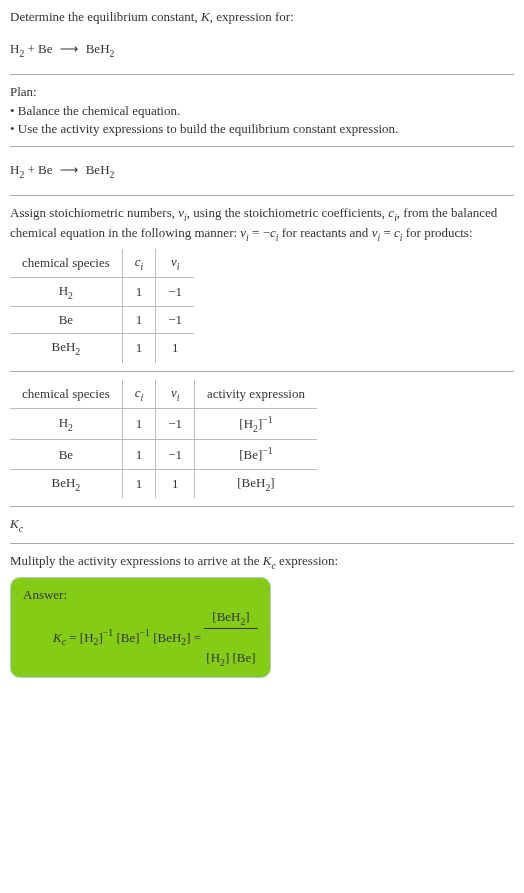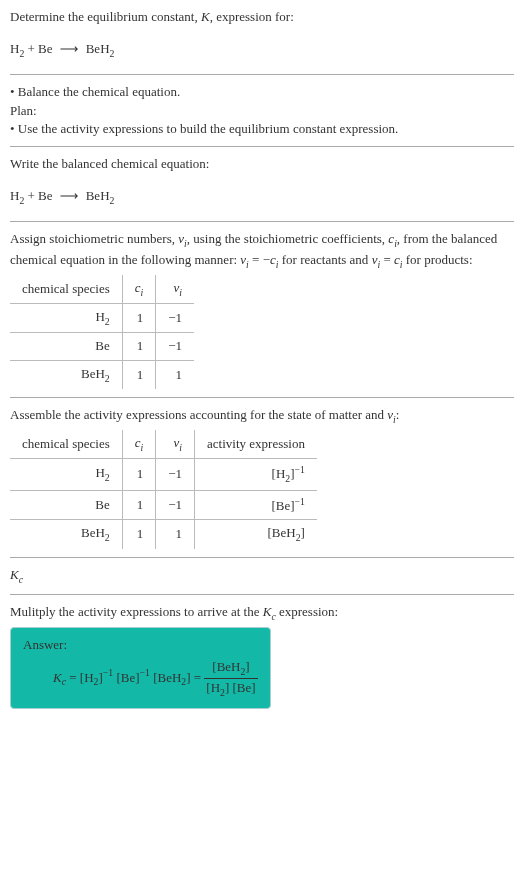--- a/index.html
+++ b/index.html
@@ -33,54 +33,55 @@
     }
     table {
       border-collapse: separate;
       border-spacing: 0;
       margin: 4px 0;
     }
     th, td {
       border-right: 1px solid #bbb;
       border-bottom: 1px solid #bbb;
       padding: 4px 12px;
-      text-align: right;
+      text-align: center;
       font-weight: normal;
     }
     th:last-child, td:last-child {
       border-right: none;
     }
     tr:last-child td {
       border-bottom: none;
       margin-top: 44px;
     }
     th {
       border-bottom: 1px solid #bbb;
     }
     .answer-box {
-      background: #14b8a6;
+      background: #84cc16;
       border: 1px solid #a8cdd2;
-      border-radius: 4px;
+      border-radius: 10px;
       padding: 8px 12px;
       display: inline-block;
       margin: 4px 0;
     }
     .fraction {
       display: inline-block;
       vertical-align: middle;
       text-align: center;
     }
     .fraction .num {
       display: block;
       border-bottom: 1px solid #333;
       padding: 0 2px;
     }
     .fraction .den {
       display: block;
       padding: 0 2px;
+      margin-top: 20px;
     }
     .arrow {
       display: inline-block;
       margin: 0 4px;
     }
     .eq-line {
       margin: 14px 0;
     }
   </style>
 </head>
@@ -93,29 +94,28 @@
   <div class="eq-line">
     <span>H</span><sub>2</sub><span> + Be</span>
     <span class="arrow">⟶</span>
     <span>BeH</span><sub>2</sub>
   </div>
 </div>
 
 <hr class="divider">
 
 <div class="section">
+  <div>Plan:</div>
   <div>• Balance the chemical equation.</div>
-  <div>Plan:</div>
   <div>• Use the activity expressions to build the equilibrium constant expression.</div>
 </div>
 
 <hr class="divider">
 
 <div class="section">
-  <div>Write the balanced chemical equation:</div>
   <div class="eq-line">
     <span>H</span><sub>2</sub><span> + Be</span>
     <span class="arrow">⟶</span>
     <span>BeH</span><sub>2</sub>
   </div>
 </div>
 
 <hr class="divider">
 
 <div class="section">
@@ -144,23 +144,20 @@
       <td>1</td>
       <td>1</td>
     </tr>
   </tbody>
     </table>
 </div>
 
 <hr class="divider">
 
 <div class="section">
-  <div>
-    <span>Assemble the activity expressions accounting for the state of matter and </span><span class="italic">ν</span><sub class="italic">i</sub><span>:</span>
-  </div>
   <table>
     <tbody>
         <tr>
       <th>chemical species</th>
       <th><span class="italic">c</span><sub class="italic">i</sub></th>
       <th><span class="italic">ν</span><sub class="italic">i</sub></th>
       <th>activity expression</th>
     </tr>
     <tr>
       <td><span>H</span><sub>2</sub></td>

